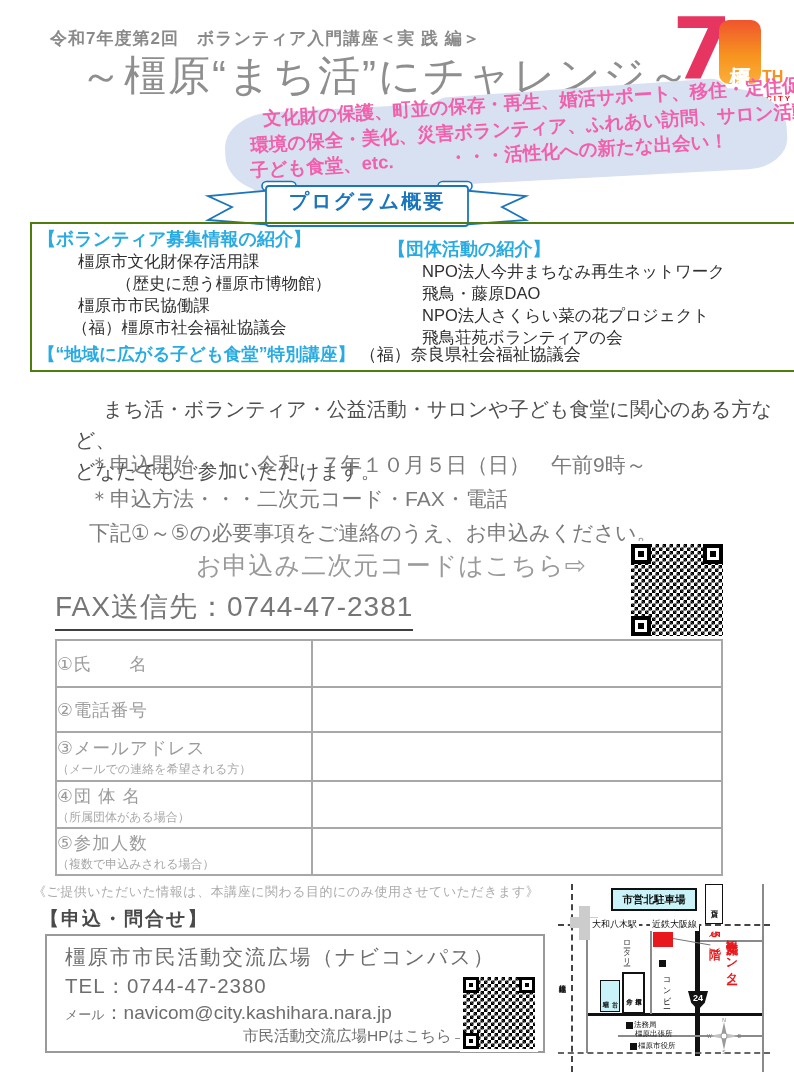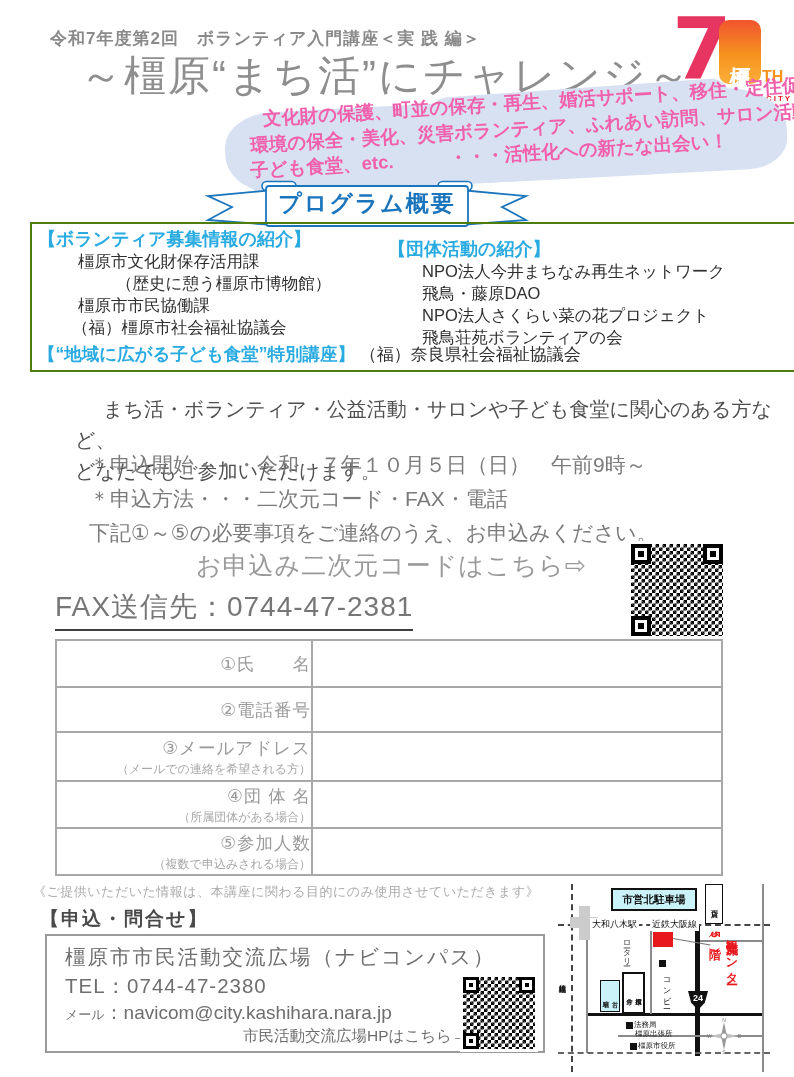--- a/index.html
+++ b/index.html
@@ -31,21 +31,21 @@
   .cloud2 { left:430px; top:88px; width:300px; height:36px; background:#d8e1f2; border-radius:20px; transform:rotate(-4deg); }
   .cloud3 { left:250px; top:158px; width:420px; height:26px; background:#d8e1f2; border-radius:16px; transform:rotate(-3deg); }
   .cloud-text { left:262px; top:106px; width:530px; transform:rotate(-3.6deg); transform-origin:left top;
     color:#f160ac; font-weight:bold; font-size:18.5px; line-height:1.38; white-space:nowrap; }
   .cloud-text .l2 { margin-left:-14px; }
   .cloud-text .l3 { margin-left:-16px; }
 
   
   .ribbon { left:202px; top:180px; width:330px; height:50px; }
   .ribbon-label { position:absolute; left:0; top:8px; width:100%; text-align:center;
-    color:#1b75bc; font-size:23px; font-weight:bold; letter-spacing:2px; }
+    color:#1b75bc; font-size:20px; font-weight:bold; letter-spacing:2px; }
 
   
   .pbox { left:30px; top:222px; width:780px; height:150px; border:2px solid #4d7c0f; font-size:16.5px; color:#2f2f2f; }
   .pbox .heading { color:#29abe2; font-weight:bold; font-size:18px; }
   .pcol-left { position:absolute; left:6px; top:4px; line-height:22px; }
   .pcol-right { position:absolute; left:356px; top:14px; line-height:22px; }
   .indent1 { margin-left:40px; } .indent2 { margin-left:78px; } .indent3 { margin-left:34px; }
   .special { position:absolute; left:6px; top:118px; font-size:17px; white-space:nowrap; }
   .special .heading { font-size:17.5px; }
 
@@ -64,21 +64,21 @@
     outline:3px solid #fff; }
   .fd { position:absolute; width:20px; height:20px; background:#fff; border:4px solid #000; }
   .fd::after { content:""; position:absolute; left:3px; top:3px; width:6px; height:6px; background:#000; }
   .fd.tl { left:0; top:0; } .fd.tr { right:0; top:0; } .fd.bl { left:0; bottom:0; }
   .qr-small .fd { width:16px; height:16px; border-width:3px; }
   .qr-small .fd::after { left:3px; top:3px; width:4px; height:4px; }
 
   
   .form-table { left:55px; top:639px; border-collapse:collapse; table-layout:fixed; width:666px; }
   .form-table td { border:2px solid #a8a8a8; }
-  .form-table .lbl { width:256px; text-align:right; color:#9b9b9b; font-size:17.5px; letter-spacing:1px; }
+  .form-table .lbl { width:256px; text-align:left; color:#9b9b9b; font-size:17.5px; letter-spacing:1px; }
   .form-table .sub { display:block; font-size:12px; color:#a8a8a8; letter-spacing:0; margin-top:1px; }
   .form-table .fill { width:410px; background:#fff; }
 
   .privacy { left:33px; top:883px; font-size:13px; color:#ababab; letter-spacing:0.5px; }
   .contact-heading { left:40px; top:906px; font-size:19px; color:#4a4a4a; font-weight:600; letter-spacing:2px; }
   .cbox { left:45px; top:934px; width:500px; height:119px; border:2px solid #9a9a9a; color:#6e6e6e; }
   .cbox .name { position:absolute; left:18px; top:7px; font-size:20.5px; letter-spacing:2px; }
   .cbox .tel  { position:absolute; left:18px; top:36px; font-size:20.5px; letter-spacing:1px; }
   .cbox .mail { position:absolute; left:18px; top:64px; font-size:19px; }
   .cbox .mail .mlabel { font-size:13px; }

